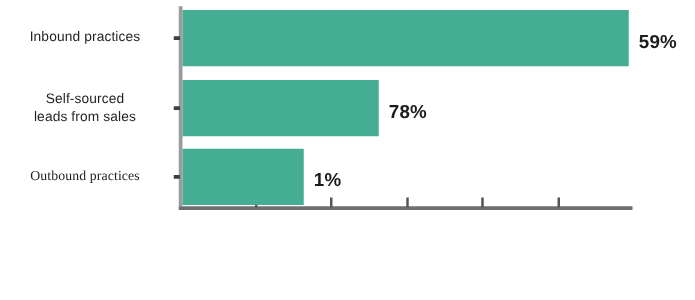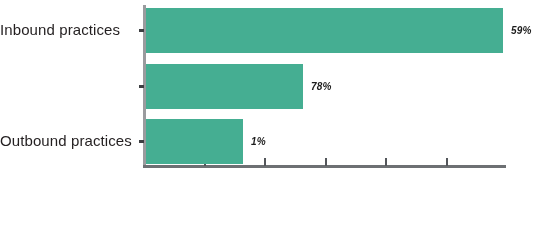--- a/index.html
+++ b/index.html
@@ -24,23 +24,23 @@
     position: absolute;
     left: 0;
     top: 0;
     width: 136px;
     height: 180px;
   }
   .cat-label {
     position: absolute;
     right: 0;
     width: 136px;
-    text-align: left;
+    text-align: center;
     color: #231f20;
-    font-size: 15px;
+    font-size: 11px;
     line-height: 14.5px;
     letter-spacing: 0.1px;
   }
   .cat-label .ln {
     display: block;
     white-space: nowrap;
   }
 
   
   .plot {
@@ -82,40 +82,43 @@
   }
 
   .bar {
     position: absolute;
     left: 3px;
     background: #45ae92;
   }
   .bar-value {
     position: absolute;
     color: #1c1c1c;
-    font-size: 10px;
+    font-size: 15px;
     font-weight: bold;
-    font-style: italic;
     letter-spacing: 0.2px;
     white-space: nowrap;
   }
 </style>
 </head>
 <body>
 
 <div id="chart-root">
 
   <div class="cat-labels">
 
     <div class="cat-label" style="top:23px;">
       <span class="ln">Inbound practices</span>
     </div>
 
+    <div class="cat-label" style="top:72px;">
+      <span class="ln">Self-sourced</span>
+      <span class="ln">leads from sales</span>
+    </div>
 
-    <div class="cat-label" style="top:134px;">
+    <div class="cat-label" style="top:134px;font-family:Liberation Serif, serif;">
       <span class="ln">Outbound practices</span>
     </div>
 
   </div>
 
   <div class="plot">
 
     <div class="y-axis"></div>
     <div class="x-axis"></div>
 

